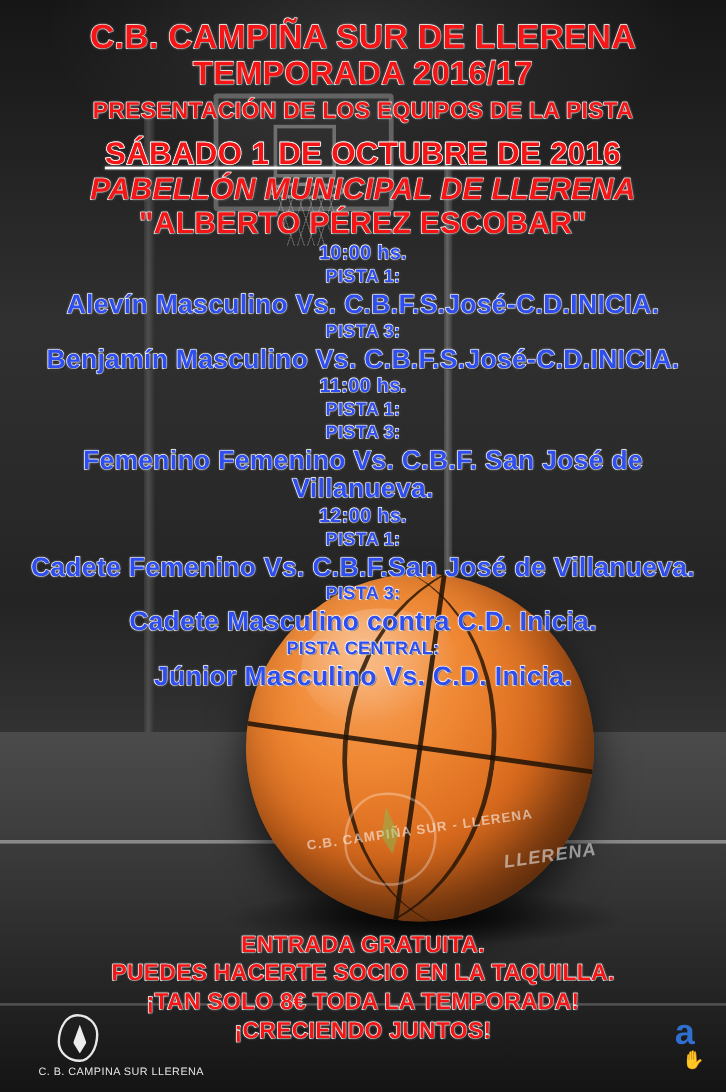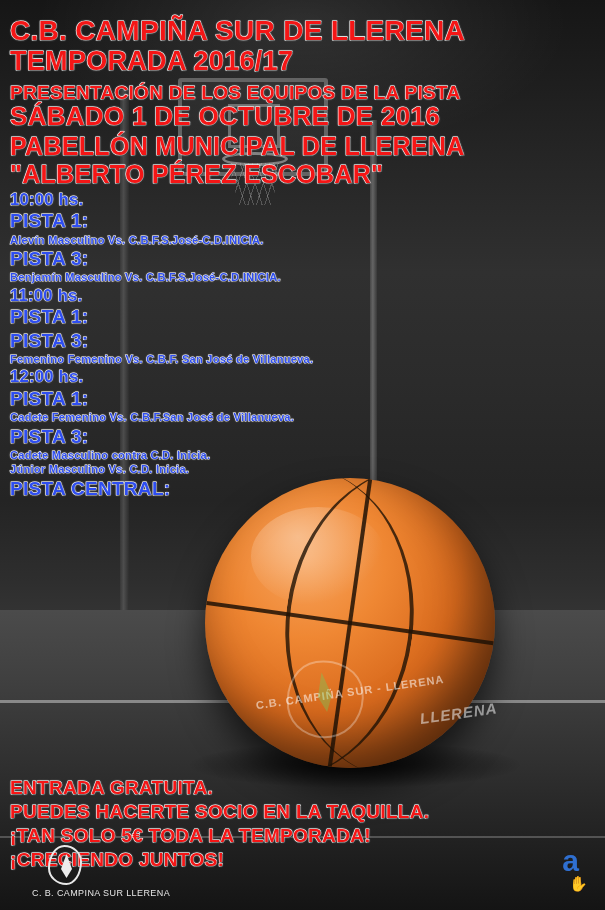--- a/index.html
+++ b/index.html
@@ -212,20 +212,21 @@
     width: 14px; height: 40px;
     background: rgba(120,200,90,.75);
     clip-path: polygon(50% 0, 100% 60%, 50% 100%, 0 60%);
   }
 
   
   .text-layer {
     position: absolute;
     inset: 0;
     padding: 8px 10px 0;
+    text-align: center;
   }
 
   .t {
     font-weight: bold;
     line-height: 1.06;
     letter-spacing: .3px;
   }
 
   .red {
     color: #f41616;
@@ -240,28 +241,28 @@
     -webkit-text-stroke: 1.1px #ffffff;
     paint-order: stroke fill;
     text-shadow:
       0 0 2px #fff,
       1px 1px 0 rgba(0,0,0,.45);
   }
 
   .l-title   { font-size: 28px; margin-top: 8px; }
   .l-season  { font-size: 27px; margin-top: 1px; }
   .l-present { font-size: 19px; margin-top: 8px; }
-  .l-date    { font-size: 26px; margin-top: 0; }
-  .l-venue   { font-size: 25px; margin-top: 2px; }
+  .l-date    { font-size: 26px; margin-top: 12px; text-decoration: underline; }
+  .l-venue   { font-size: 25px; margin-top: 2px; font-style: italic; }
   .l-venue2  { font-size: 25px; margin-top: 2px; }
 
   .schedule { }
-  .sch-line { font-size: 11px; margin-top: 3px; }
+  .sch-line { font-size: 22px; margin-top: 3px; }
   .sch-line.time { font-size: 16.5px; }
-  .sch-line.court { font-size: 19px; }
+  .sch-line.court { font-size: 15px; }
 
   .footer { position: absolute; left: 0; right: 0; top: 766px; }
   .f-line { font-size: 19px; margin-top: 4px; }
 
   
   .corner-logo {
     position: absolute;
     left: 48px; top: 845px;
     width: 34px; height: 40px;
   }
@@ -354,30 +355,30 @@
         <div class="t blue sch-line match">Benjamín Masculino Vs. C.B.F.S.José-C.D.INICIA.</div>
         <div class="t blue sch-line time">11:00 hs.</div>
         <div class="t blue sch-line court">PISTA 1:</div>
         <div class="t blue sch-line court">PISTA 3:</div>
         <div class="t blue sch-line match">Femenino Femenino Vs. C.B.F. San José de Villanueva.</div>
         <div class="t blue sch-line time">12:00 hs.</div>
         <div class="t blue sch-line court">PISTA 1:</div>
         <div class="t blue sch-line match">Cadete Femenino Vs. C.B.F.San José de Villanueva.</div>
         <div class="t blue sch-line court">PISTA 3:</div>
         <div class="t blue sch-line match">Cadete Masculino contra C.D. Inicia.</div>
+        <div class="t blue sch-line court">PISTA CENTRAL:</div>
         <div class="t blue sch-line match">Júnior Masculino Vs. C.D. Inicia.</div>
-        <div class="t blue sch-line court">PISTA CENTRAL:</div>
       </div>
   </div>
 
   <div class="text-layer footer">
     <div id="footer-lines">
         <div class="t red f-line">ENTRADA GRATUITA.</div>
         <div class="t red f-line">PUEDES HACERTE SOCIO EN LA TAQUILLA.</div>
-        <div class="t red f-line">¡TAN SOLO 5€ TODA LA TEMPORADA!</div>
+        <div class="t red f-line">¡TAN SOLO 8€ TODA LA TEMPORADA!</div>
         <div class="t red f-line">¡CRECIENDO JUNTOS!</div>
       </div>
   </div>
 
   <div class="corner-logo">
     <div class="shape"></div>
   </div>
   <div class="corner-caption">C. B. CAMPINA SUR LLERENA</div>
 
   <div class="amark">a</div>

